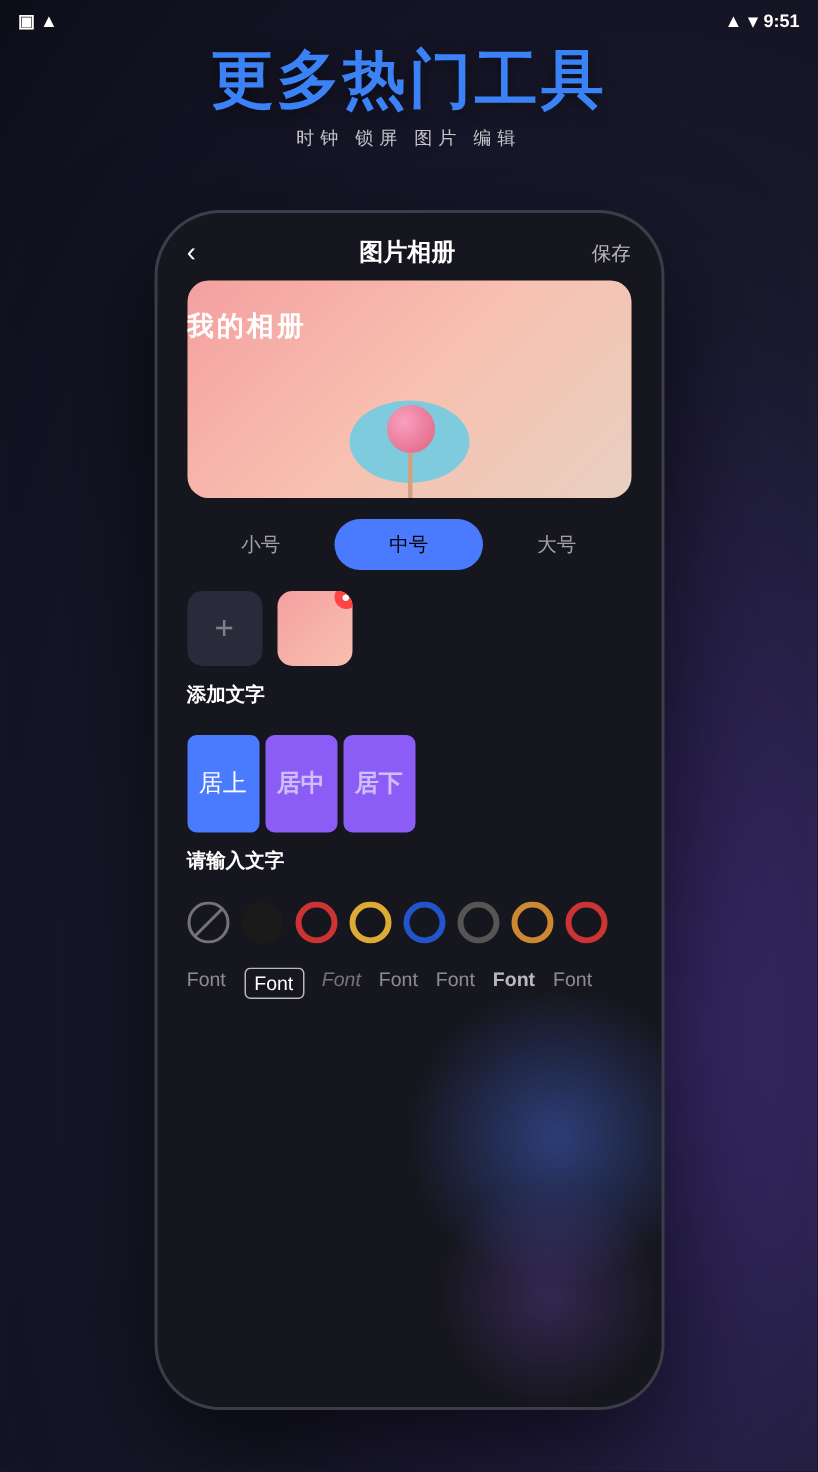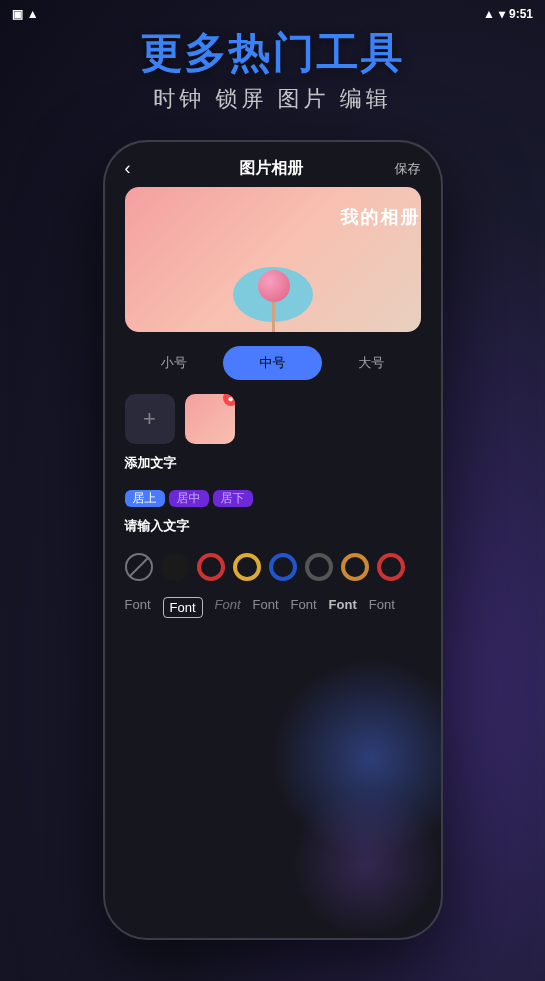--- a/index.html
+++ b/index.html
@@ -62,21 +62,21 @@
       color: #3b82f6;
       font-size: 42px;
       font-weight: 900;
       letter-spacing: 2px;
       text-shadow: 0 2px 10px rgba(0,0,0,0.5);
       line-height: 1.1;
     }
 
     .sub-title {
       color: rgba(255,255,255,0.75);
-      font-size: 22px;
+      font-size: 12px;
       margin-top: 8px;
       letter-spacing: 4px;
     }
 
     .phone-wrapper {
       position: absolute;
       top: 140px;
       left: 50%;
       transform: translateX(-50%);
       width: 340px;
@@ -162,21 +162,21 @@
       height: 145px;
       background: linear-gradient(135deg, #f4a0a0 0%, #f8c0b0 50%, #e8d0c0 100%);
       position: relative;
       flex-shrink: 0;
     }
 
     .preview-album-title {
       position: absolute;
       top: 18px;
       left: 0; right: 0;
-      text-align: right;
+      text-align: left;
       color: #fff;
       font-size: 18px;
       font-weight: 700;
       letter-spacing: 2px;
     }
 
     .preview-lollipop {
       position: absolute;
       bottom: 0;
       left: 50%;
@@ -328,28 +328,29 @@
 
     .align-btns {
       display: flex;
       gap: 4px;
     }
 
     .align-btn {
       background: #4a7bff;
       color: white;
       border-radius: 6px;
-      padding: 0 8px;
-      font-size: 12px;
+      padding: 22px 8px;
+      font-size: 16px;
       white-space: nowrap;
     }
 
     .align-btn.inactive {
-      background: #6d28d9;
+      background: #8b5cf6;
       color: rgba(255,255,255,0.6);
+      font-weight: bold;
     }
 
     
     .color-row {
       display: flex;
       gap: 8px;
       align-items: center;
       padding: 0 20px;
       margin-bottom: 10px;
       flex-shrink: 0;

